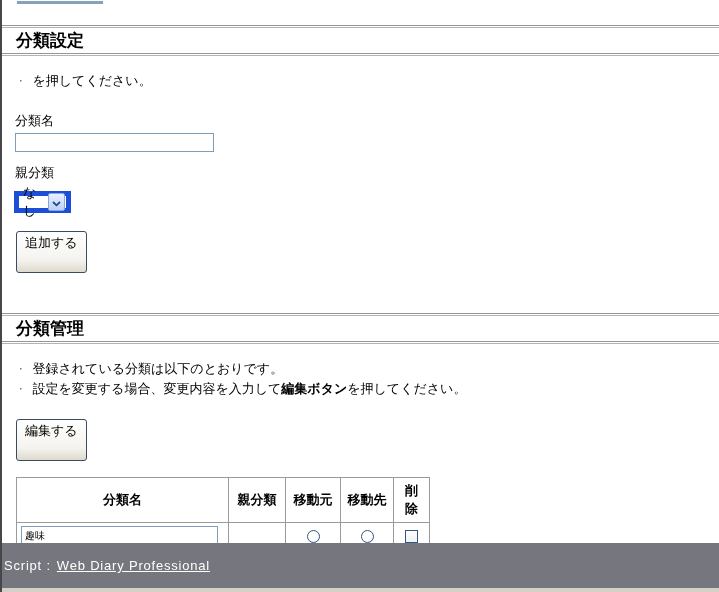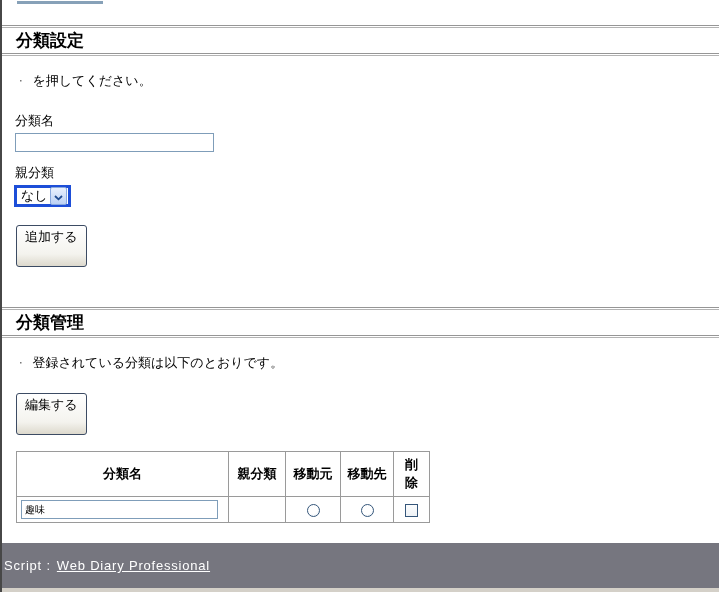--- a/index.html
+++ b/index.html
@@ -46,21 +46,21 @@
     margin-left: 15px;
     width: 199px; height: 19px;
     border: 1px solid #7f9db9;
     padding: 1px 3px;
     font-size: 13px;
     font-family: inherit;
   }
   .fake-select {
     margin-left: 14px;
     width: 57px; height: 22px;
-    border: 3px solid #1d4ed8;
+    border: 5px solid #1d4ed8;
     background: #fff;
     display: inline-flex;
     align-items: center;
     cursor: default;
   }
   .fake-select .select-value { flex:1; padding-left: 4px; }
   .select-arrow-btn {
     width: 17px; height: 18px; margin: 1px;
     border: 1px solid #88a8dd;
     border-radius: 2px;
@@ -179,20 +179,21 @@
   <button class="xp-btn">追加する</button>
 </div>
 
 
 <div class="dbl-rule rule-gap"></div>
 <div class="section-title">分類管理</div>
 <div class="dbl-rule"></div>
 
 <div class="notices">
   <div class="notice-line"><span class="bullet">･</span><span>登録されている分類は以下のとおりです。</span><span class="notice-bold"></span><span></span></div>
+  <div class="notice-line"><span class="bullet">･</span><span>設定を変更する場合、変更内容を入力して</span><span class="notice-bold">編集ボタン</span><span>を押してください。</span></div>
 </div>
 
 <div>
   <button class="xp-btn edit">編集する</button>
 </div>
 
 <table class="category-table">
   <colgroup>
     <col style="width:212px">
       <col style="width:57px">

